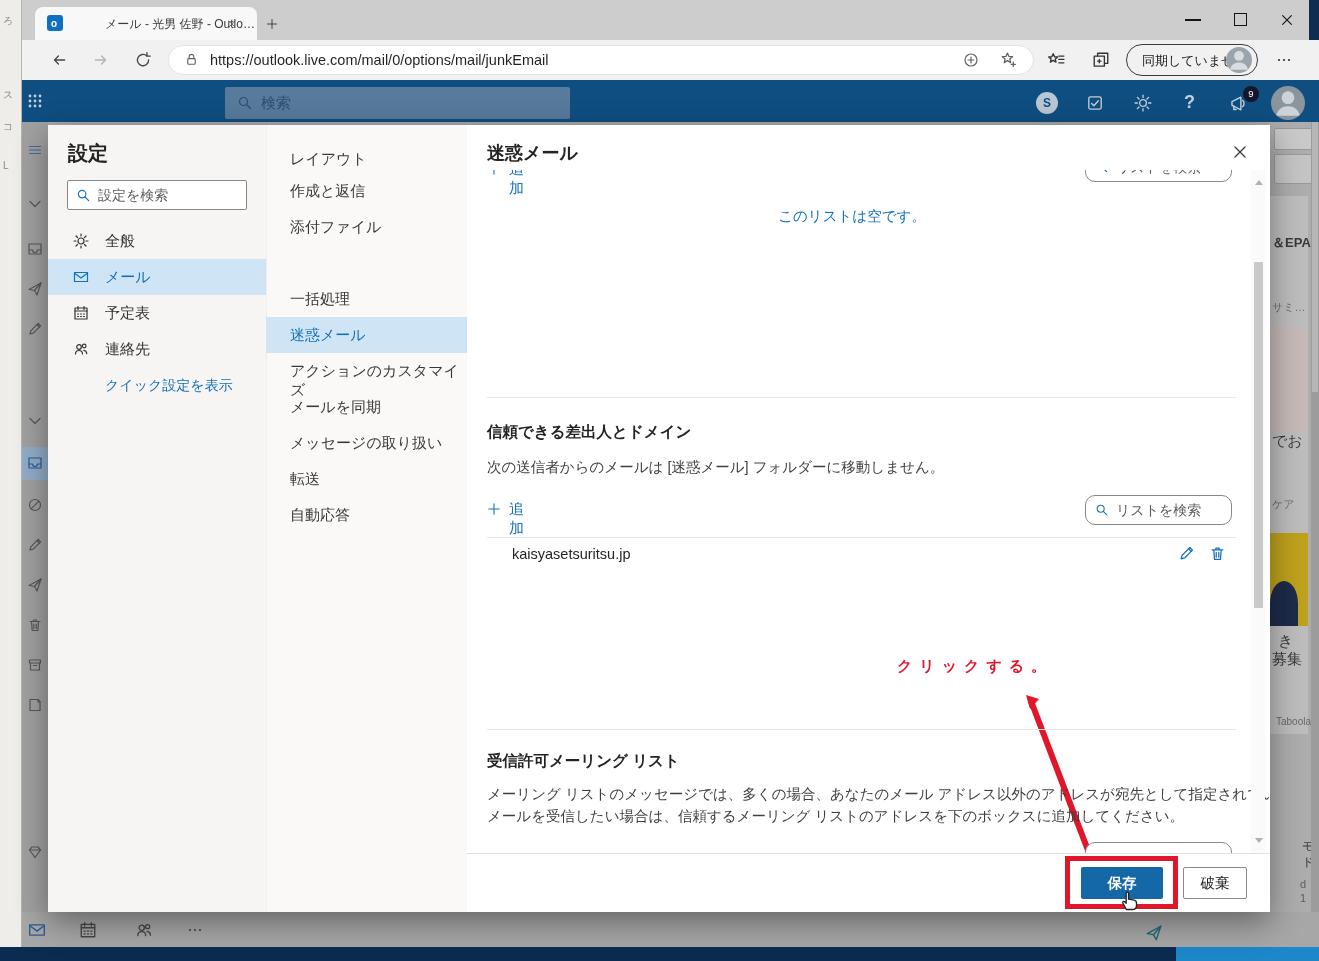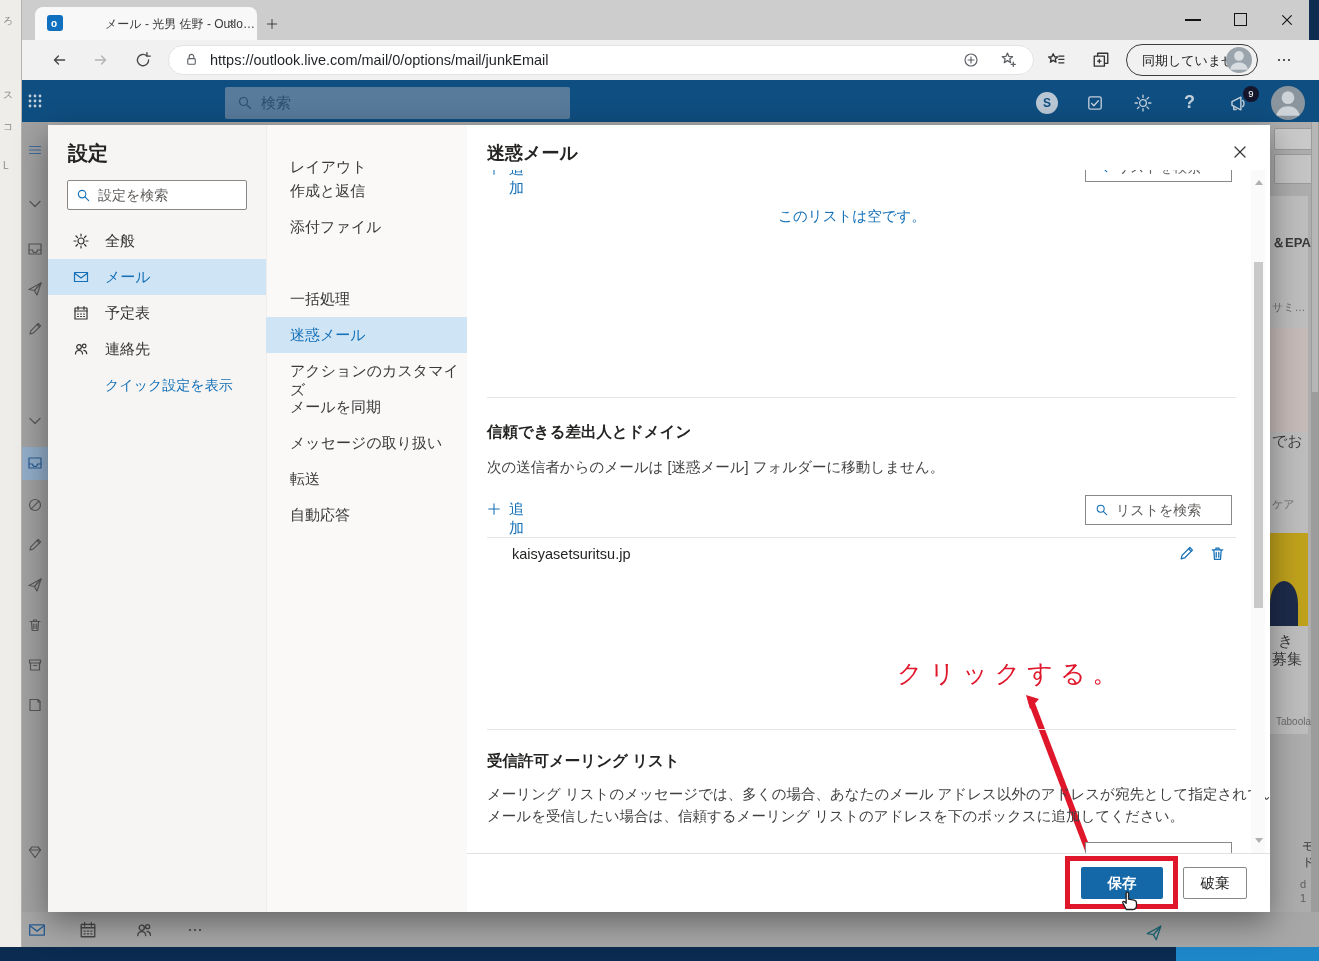--- a/index.html
+++ b/index.html
@@ -52,29 +52,29 @@
   #quick-link{left:57px;top:252px;font-size:14px;color:#1470b7;cursor:pointer;}
   .sec-row{position:absolute;left:218px;width:201px;height:36px;color:#3a3a3a;cursor:pointer;}
   .sec-row .lbl{position:absolute;left:24px;top:9px;font-size:15px;}
   
   #p-title{left:439px;top:16px;font-size:18px;font-weight:700;color:#252423;}
   #p-close{left:1184px;top:19px;width:16px;height:16px;color:#333;cursor:pointer;}
   #p-content{left:419px;top:45px;width:803px;height:683px;overflow:hidden;background:#fff;}
   .addlink{position:absolute;color:#1470b7;font-size:15px;cursor:pointer;}
   .addlink .pic{position:absolute;left:0;top:2px;width:14px;height:14px;}
   .addlink .lbl{position:absolute;left:22px;top:0;}
-  .listsearch{position:absolute;width:147px;height:30px;background:#fff;border:1px solid #8a8886;border-radius:0;color:#605e5c;}
+  .listsearch{position:absolute;width:147px;height:30px;background:#fff;border:1px solid #8a8886;border-radius:10px;color:#605e5c;}
   .listsearch span{position:absolute;left:30px;top:6px;font-size:14px;}
   .divider{position:absolute;left:20px;width:749px;height:1px;background:#e6e6e6;}
   .sect-title{position:absolute;left:20px;font-size:15.5px;font-weight:700;color:#252423;}
   .body-text{position:absolute;left:20px;font-size:14.5px;color:#3f3f3f;white-space:nowrap;}
   #empty-text{position:absolute;left:0;top:37px;width:770px;text-align:center;color:#1470b7;font-size:14.5px;}
   #item-row{position:absolute;left:20px;top:376px;font-size:14.5px;color:#252423;margin-left:25px;}
   .act-ic{position:absolute;top:375px;width:17px;height:17px;color:#1470b7;cursor:pointer;}
-  #annotation{position:absolute;left:430px;top:487px;font-size:25px;font-weight:400;letter-spacing:7px;white-space:nowrap;}
+  #annotation{position:absolute;left:430px;top:487px;font-size:15px;font-weight:700;letter-spacing:7px;white-space:nowrap;}
   
   #sb-track{position:absolute;left:784px;top:0;width:14px;height:683px;background:#fafafa;}
   #sb-thumb{position:absolute;left:787px;top:92px;width:9px;height:346px;background:#c9c9c9;}
   .sb-arrow{position:absolute;left:788px;width:0;height:0;border-left:4px solid transparent;border-right:4px solid transparent;}
   
   #p-footer{left:419px;top:728px;width:803px;height:59px;background:#fff;border-top:1px solid #e1e1e1;}
   #save-btn{position:absolute;left:614px;top:13px;width:82px;height:32px;background:#1568a8;border-radius:2px;color:#fff;font-size:14.5px;font-weight:700;text-align:center;line-height:32px;cursor:pointer;}
   #discard-btn{position:absolute;left:716px;top:13px;width:64px;height:32px;background:#fff;border:1px solid #8a8886;border-radius:2px;color:#252423;font-size:14.5px;text-align:center;line-height:30px;cursor:pointer;}
   #red-rect{position:absolute;left:598px;top:2px;width:113px;height:53px;border:5px solid #e0162b;pointer-events:none;}
 </style>
@@ -432,21 +432,21 @@
     </div>
     <div class="cat-row" style="top:206px">
       <svg class="ic cic">
           <use href="#i-people"></use>
         </svg>
       <span class="lbl">連絡先</span>
     </div>
     <div id="quick-link" class="abs">クイック設定を表示</div>
 
     <div id="m-mid" class="abs"></div>
-    <div class="sec-row" style="top:24px">
+    <div class="sec-row" style="top:16px">
         <span class="lbl">レイアウト</span>
       </div>
     <div class="sec-row" style="top:48px">
         <span class="lbl">作成と返信</span>
       </div>
     <div class="sec-row" style="top:84px">
         <span class="lbl">添付ファイル</span>
       </div>
     <div class="sec-row" style="top:156px">
         <span class="lbl">一括処理</span>

